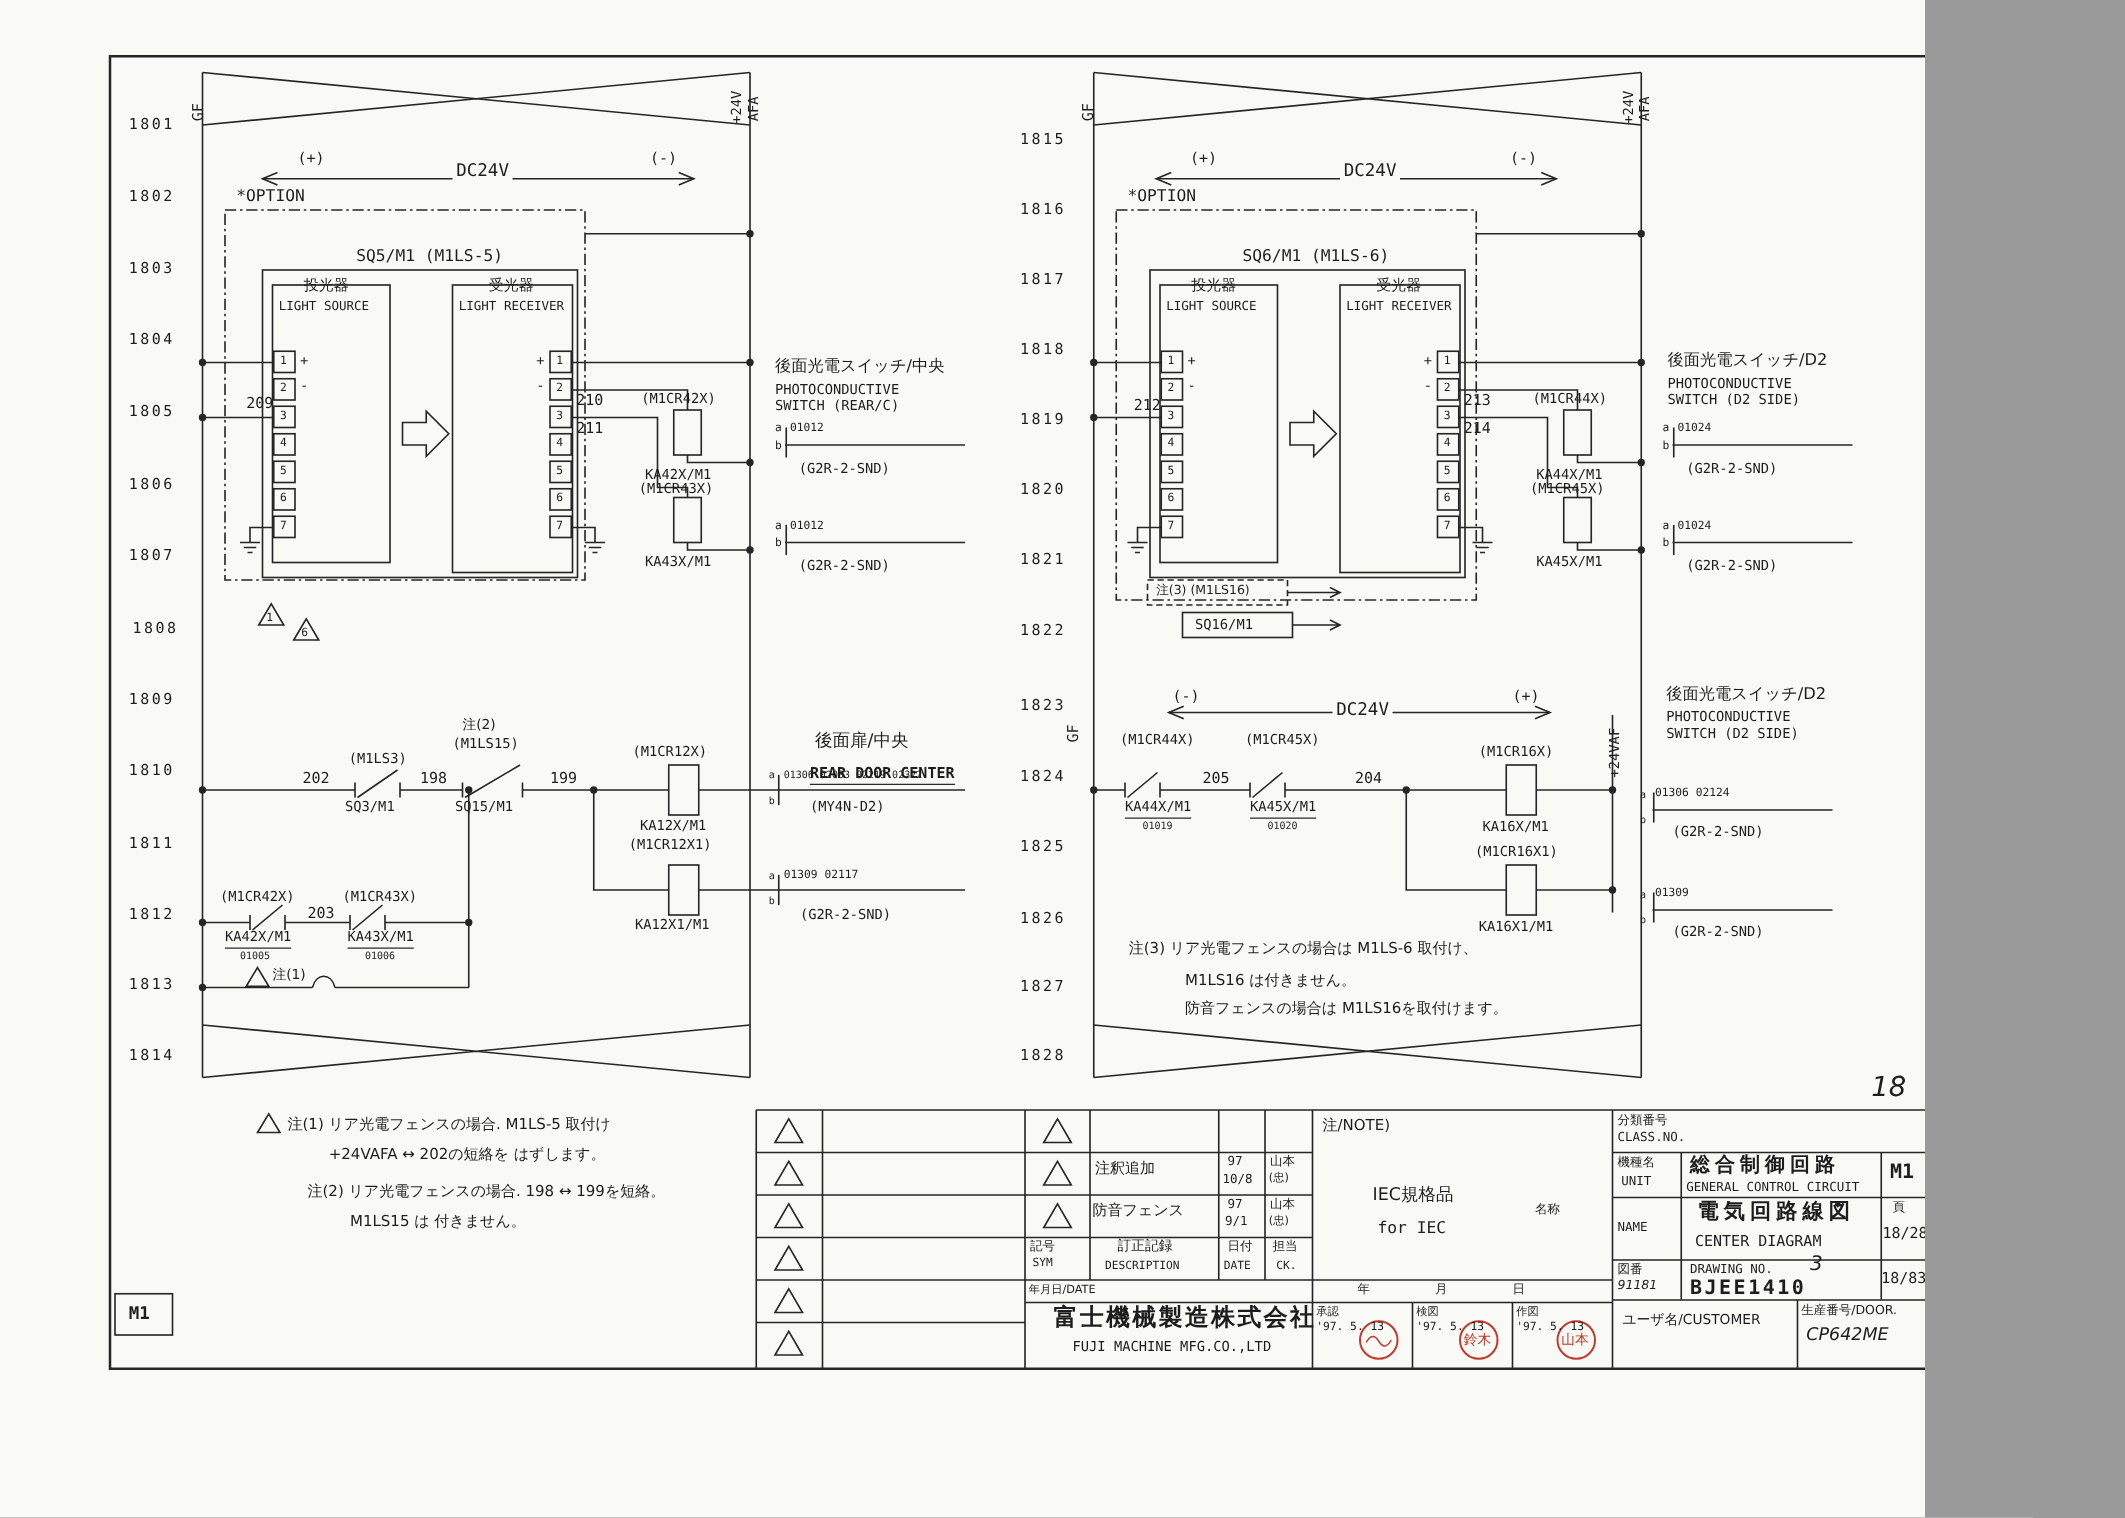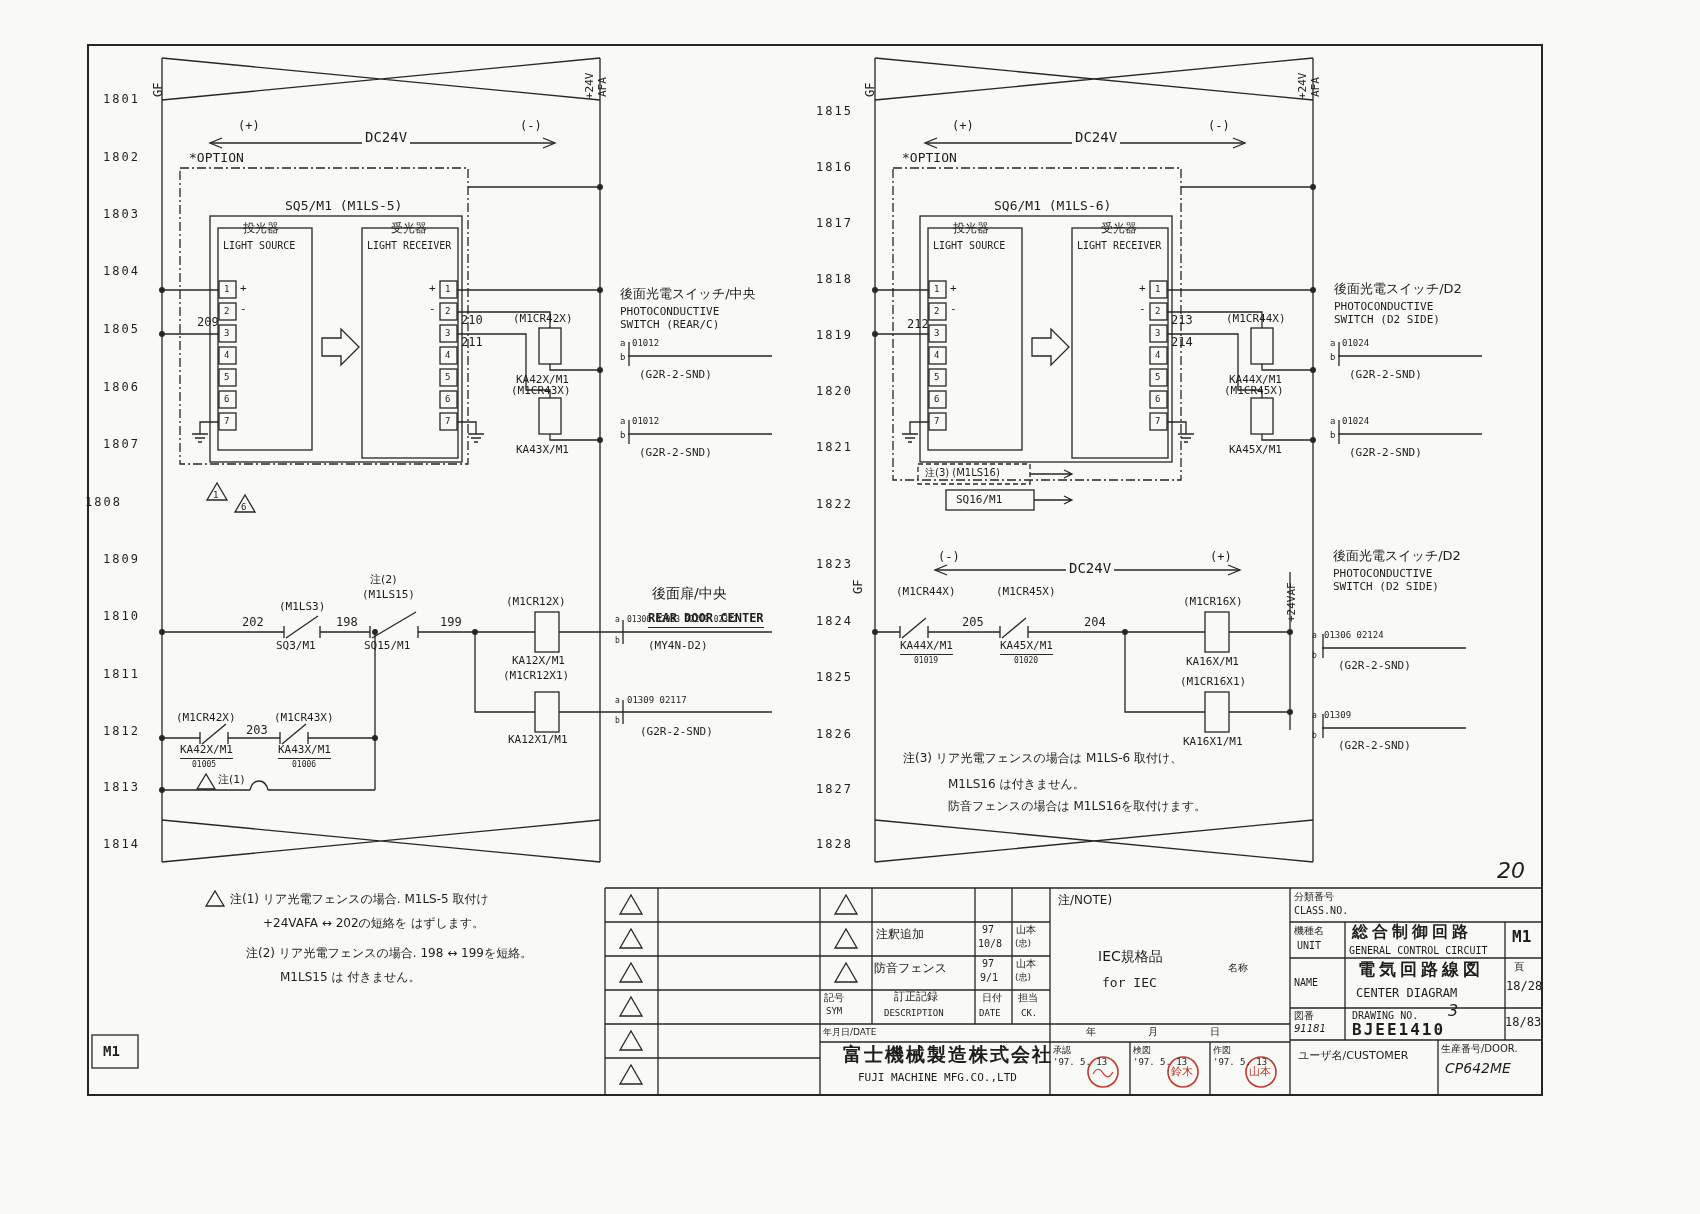--- a/index.html
+++ b/index.html
@@ -1,17 +1,17 @@
 <!DOCTYPE html>
 <html><head>
 <meta charset="utf-8">
 <style>
   *{margin:0;padding:0;box-sizing:border-box}
   html,body{background:#9a9a9a}
-  .sheet{position:relative;width:1700px;height:1214px;background:#f9f9f5;
+  .sheet{position:relative;width:1540px;height:1214px;background:#f9f9f5;
          font-family:"DejaVu Sans Mono","Liberation Mono",monospace;color:#1d1d1d;overflow:hidden}
   svg.wires{position:absolute;left:0;top:0}
   .lbl{position:absolute;white-space:nowrap;font-size:12px;line-height:1.15}
   .s8{font-size:8px}.s9{font-size:9px}.s10{font-size:10px}.s11{font-size:11px}
   .s13{font-size:13px}.s14{font-size:14px}.s16{font-size:16px}.s17{font-size:17px}
   .s19{font-size:19px}.s22{font-size:22px}
   .b{font-weight:bold}
   .jp{font-family:"DejaVu Sans","Liberation Sans",sans-serif}
   .ls2{letter-spacing:2px}.ls4{letter-spacing:4px}
   .vert{transform:rotate(-90deg);transform-origin:0 0}
@@ -237,21 +237,21 @@
   </g>
 </svg>
 
 <div class="lbl ls2" style="left:103px;top:93px">1801</div>
 <div class="lbl ls2" style="left:103px;top:151px">1802</div>
 <div class="lbl ls2" style="left:103px;top:208px">1803</div>
 <div class="lbl ls2" style="left:103px;top:265px">1804</div>
 <div class="lbl ls2" style="left:103px;top:323px">1805</div>
 <div class="lbl ls2" style="left:103px;top:381px">1806</div>
 <div class="lbl ls2" style="left:103px;top:438px">1807</div>
-<div class="lbl ls2" style="left:85px;top:496px">1808</div>
+<div class="lbl ls2" style="left:106px;top:496px">1808</div>
 <div class="lbl ls2" style="left:103px;top:553px">1809</div>
 <div class="lbl ls2" style="left:103px;top:610px">1810</div>
 <div class="lbl ls2" style="left:103px;top:668px">1811</div>
 <div class="lbl ls2" style="left:103px;top:725px">1812</div>
 <div class="lbl ls2" style="left:103px;top:781px">1813</div>
 <div class="lbl ls2" style="left:103px;top:838px">1814</div>
 
 <div class="lbl ls2" style="left:816px;top:105px">1815</div>
 <div class="lbl ls2" style="left:816px;top:161px">1816</div>
 <div class="lbl ls2" style="left:816px;top:217px">1817</div>
@@ -520,16 +520,16 @@
 <div class="lbl s10 hand" style="left:1294px;top:1023px">91181</div>
 <div class="lbl s10" style="left:1352px;top:1010px">DRAWING NO.</div>
 <div class="lbl s16 hand" style="left:1448px;top:1002px">3</div>
 <div class="lbl s16 b ls2" style="left:1352px;top:1021px">BJEE1410</div>
 <div class="lbl s12" style="left:1505px;top:1016px">18/83</div>
 
 <div class="lbl s11 jp" style="left:1298px;top:1050px">ユーザ名/CUSTOMER</div>
 <div class="lbl s10 jp" style="left:1441px;top:1043px">生産番号/DOOR.</div>
 <div class="lbl s14 hand" style="left:1445px;top:1060px">CP642ME</div>
 
-<div class="lbl s22 hand" style="left:1497px;top:858px">20</div>
+<div class="lbl s22 hand" style="left:1497px;top:858px">18</div>
 <div class="lbl s14 b" style="left:103px;top:1043px">M1</div>
 
 </div>
 
 </body></html>

